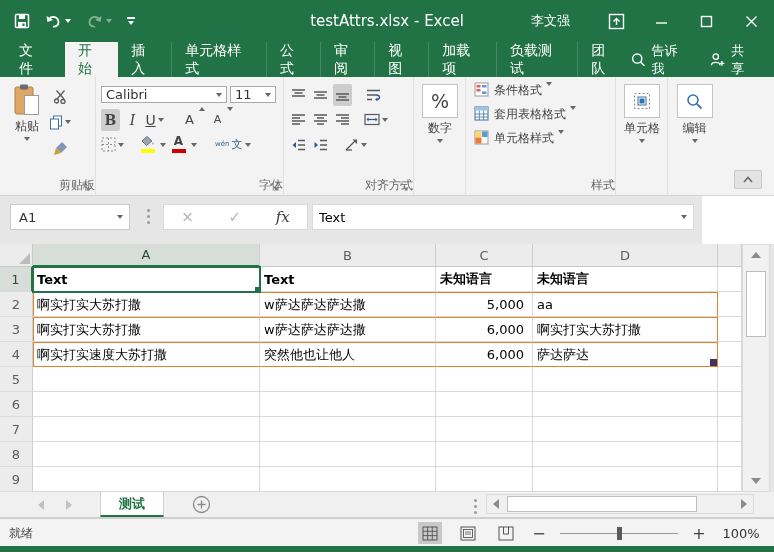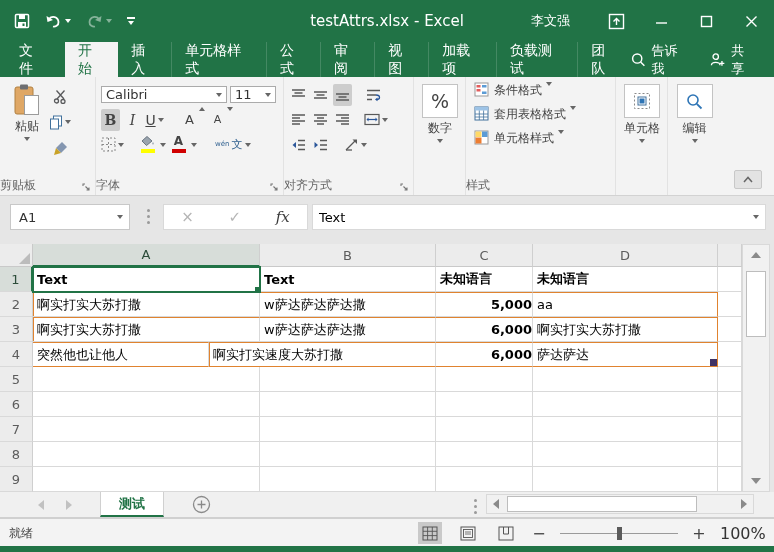--- a/index.html
+++ b/index.html
@@ -22,21 +22,21 @@
   .rtab { display:flex; align-items:center; padding:0 13px; color:#fff; font-size:14px; }
   .rtab.file { padding:0 19px; }
   .rtab.sep { border-left:1px solid rgba(255,255,255,.16); }
   .rtab.active { background:#f3f3f3; color:#217346; }
   .tab-extra { margin-left:auto; display:flex; align-items:center; color:#fff; font-size:13px; gap:21px; padding-right:18px; }
   .tab-extra .it { display:flex; align-items:center; gap:6px; }
 
   
   .ribbon { position:absolute; top:77px; left:0; width:774px; height:119px; background:#f3f3f3; border-bottom:1px solid #d2d2d2; display:flex; }
   .grp { position:relative; border-right:1px solid #e2e2e2; padding:5px 4px 18px 5px; }
-  .grp-label { position:absolute; bottom:1px; left:0; right:0; text-align:left; font-size:12px; color:#666; }
+  .grp-label { position:absolute; bottom:1px; left:0; right:0; text-align:right; font-size:12px; color:#666; }
   .launcher { position:absolute; bottom:3px; right:4px; }
   .rowline { display:flex; align-items:center; gap:3px; height:25px; }
   .combo { display:flex; align-items:center; justify-content:space-between; background:#fff; border:1px solid #ababab; height:17px; padding:0 4px; font-size:13px; color:#333; }
   .car { width:0; height:0; border-left:3px solid transparent; border-right:3px solid transparent; border-top:4px solid #666; }
   .car-up { width:0; height:0; border-left:3px solid transparent; border-right:3px solid transparent; border-bottom:4px solid #666; }
   .ibtn { display:flex; align-items:center; justify-content:center; height:22px; min-width:19px; color:#444; font-size:14px; gap:2px; }
   .ibtn.act { background:#cdcdcd; border-radius:2px; }
   .bold-b { font-family:"DejaVu Serif", serif; font-weight:bold; }
   .ital-i { font-family:"DejaVu Serif", serif; font-style:italic; }
   .und-u { text-decoration:underline; }
@@ -46,21 +46,21 @@
   .bar { width:14px; height:4px; margin-top:1px; }
   .phonetic { display:flex; flex-direction:row; align-items:center; line-height:7px; font-size:11px; color:#2e5f8f; }
   .phonetic .py { font-size:7px; color:#2e5f8f; }
   .bigbtn { display:flex; flex-direction:column; align-items:center; gap:2px; }
   .bigbtn .lbl { font-size:12px; color:#444; }
   .whitebox { background:#fff; border:1px solid #c3c3c3; display:flex; align-items:center; justify-content:center; }
   .stylerow { display:flex; align-items:flex-start; gap:4px; height:24px; font-size:12px; color:#444; }
   .collapse-btn { position:absolute; right:12px; bottom:6px; width:28px; height:19px; background:#e3e3e3; border:1px solid #c8c8c8; border-radius:2px; display:flex; align-items:center; justify-content:center; }
 
   
-  .fbar { position:absolute; top:196px; left:0; width:774px; height:48px; background:#e6e6e6; }
+  .fbar { position:absolute; top:196px; left:0; width:702px; height:48px; background:#e6e6e6; }
   .namebox { position:absolute; left:10px; top:8px; width:120px; height:26px; background:#fff; border:1px solid #c8c8c8; display:flex; align-items:center; font-size:13px; color:#333; padding-left:8px; }
   .namebox .car { margin-left:auto; margin-right:6px; }
   .vdots { position:absolute; left:147px; top:13px; display:flex; flex-direction:column; gap:3px; }
   .vdots i { width:3px; height:3px; background:#9a9a9a; border-radius:50%; }
   .fbtns { position:absolute; left:163px; top:8px; width:145px; height:26px; background:#fff; border:1px solid #d9d9d9; display:flex; align-items:center; justify-content:space-around; }
   .fx { font-family:"DejaVu Serif", serif; font-style:italic; font-size:15px; color:#3a3a3a; }
   .gray-g { color:#b5b5b5; font-size:15px; }
   .finput { position:absolute; left:312px; top:8px; right:8px; height:26px; background:#fff; border:1px solid #d9d9d9; display:flex; align-items:center; padding:0 6px; font-size:13px; color:#000; }
   .finput .car { margin-left:auto; }
 
@@ -69,21 +69,21 @@
   .hdr-row { display:flex; height:23px; }
   .corner { width:33px; height:23px; background:#ececec; border-right:1px solid #c9c9c9; border-bottom:1px solid #c9c9c9; position:relative; }
   .corner::after { content:""; position:absolute; right:2px; bottom:2px; border-left:11px solid transparent; border-bottom:11px solid #bcbcbc; }
   .colhdr { height:23px; background:#ececec; border-right:1px solid #cfcfcf; border-bottom:1px solid #c9c9c9; color:#5c5c5c; font-size:13px; display:flex; align-items:center; justify-content:center; }
   .colhdr.sel { background:#d7ddd9; border-bottom:2px solid #217346; color:#2c4d3a; }
   .grow { display:flex; height:25px; }
   .rowhdr { width:33px; background:#ececec; border-right:1px solid #cfcfcf; border-bottom:1px solid #d9d9d9; color:#5c5c5c; font-size:13px; display:flex; align-items:center; justify-content:center; }
   .rowhdr.sel { background:#d7ddd9; border-right:2px solid #217346; color:#2c4d3a; }
   .cell { border-right:1px solid #d9d9d9; border-bottom:1px solid #d9d9d9; font-size:13px; color:#000; display:flex; align-items:center; padding:0 4px; white-space:nowrap; overflow:hidden; }
   .cell.b { font-weight:bold; }
-  .cell.num { justify-content:flex-end; padding-right:0;font-weight:bold; }
+  .cell.num { justify-content:flex-end; padding-right:8px; }
   .w-a { width:227px; } .w-b { width:176px; } .w-c { width:97px; } .w-d { width:185px; } .w-e { width:24px; }
   .bt-o { border-top:1px solid #e0832f; }
   .bb-o { border-bottom:1px solid #e0832f !important; }
   .bl-o { box-shadow:inset 1px 0 0 #e0832f; }
   .br-o { border-right:1px solid #e0832f !important; }
   .selcell { position:relative; outline:2px solid #217346; outline-offset:-1px; z-index:2; }
   .selcell::after { content:""; position:absolute; right:-3px; bottom:-3px; width:6px; height:6px; background:#217346; border:1px solid #fff; }
   .mark-d4 { position:relative; }
   .mark-d4::after { content:""; position:absolute; right:0; bottom:0; width:7px; height:7px; background:#3f3264; }
 
@@ -114,21 +114,21 @@
   .statusbar { position:absolute; top:518px; left:0; width:774px; height:31px; background:#f3f3f3; border-top:1px solid #d0d0d0;padding-left:15px; }
   .status-txt { position:absolute; left:9px; top:6px; font-size:12px; color:#444; }
   .sb-right { position:absolute; right:12px; top:0; height:28px; display:flex; align-items:center; gap:14px; }
   .viewbtn { width:24px; height:22px; display:flex; align-items:center; justify-content:center; }
   .viewbtn.act { background:#c9c9c9; }
   .zoomminus, .zoomplus { font-size:16px; color:#444; width:14px; text-align:center; }
   .zoomtrack { position:relative; width:118px; height:20px; }
   .zoomtrack .line { position:absolute; top:10px; left:0; right:0; height:1px; background:#9a9a9a; }
   .zoomtrack .mid { position:absolute; top:6px; left:50%; width:1px; height:9px; background:#9a9a9a; }
   .zoomtrack .thumb { position:absolute; top:4px; left:48%; width:5px; height:13px; background:#5a5a5a; }
-  .zoomlabel { font-size:16px; color:#333; width:42px; text-align:center; }
+  .zoomlabel { font-size:13px; color:#333; width:42px; text-align:center; }
   .greenstrip { position:absolute; top:546px; left:0; width:774px; height:6px; background:#217346; }
 
   svg { display:block; }
 </style>
 </head>
 <body>
 
 <div class="window">
 
   <div class="titlebar">
@@ -545,22 +545,22 @@
       <div class="rowhdr">3</div>
       <div class="cell w-a bt-o bl-o">啊实打实大苏打撒</div>
       <div class="cell w-b bt-o">w萨达萨达萨达撒</div>
       <div class="cell w-c num bt-o">6,000</div>
       <div class="cell w-d bt-o br-o">啊实打实大苏打撒</div>
       <div class="cell w-e"></div>
     </div>
 
     <div class="grow">
       <div class="rowhdr">4</div>
+      <div class="cell w-a bt-o bb-o bl-o">啊实打实速度大苏打撒</div>
       <div class="cell w-b bt-o bb-o">突然他也让他人</div>
-      <div class="cell w-a bt-o bb-o bl-o">啊实打实速度大苏打撒</div>
       <div class="cell w-c num bt-o bb-o">6,000</div>
       <div class="cell w-d bt-o bb-o br-o mark-d4">萨达萨达</div>
       <div class="cell w-e"></div>
     </div>
 
     <div class="grow">
       <div class="rowhdr">5</div>
       <div class="cell w-a"></div>
         <div class="cell w-b"></div>
         <div class="cell w-c"></div>

